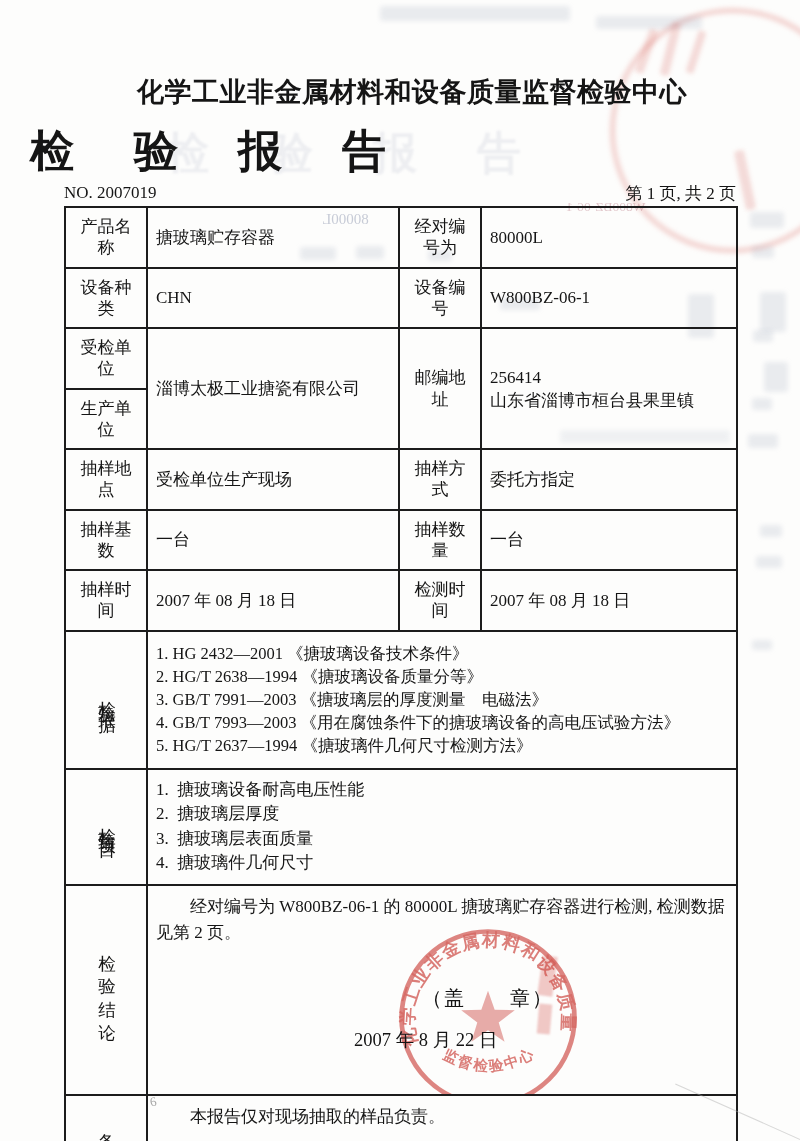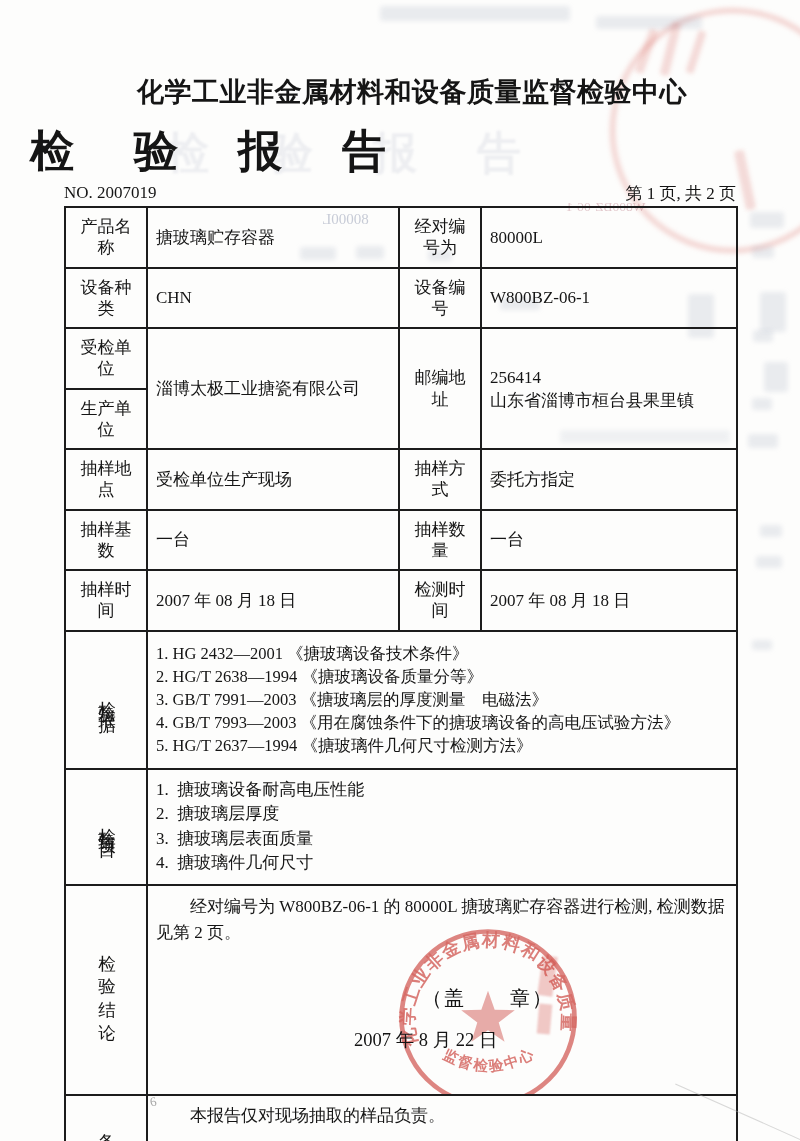--- a/index.html
+++ b/index.html
@@ -46,21 +46,21 @@
   .vl-basis{letter-spacing:5px;}
   .vl-items{letter-spacing:5px;}
   .vl-concl{letter-spacing:23px;}
   .vl-remark{letter-spacing:12px;}
   td.list-cell{padding:6px 10px 6px 16px;vertical-align:middle;}
   .basis-line{line-height:23px;font-size:16.5px;white-space:pre;}
   .item-line{line-height:24.5px;font-size:17px;white-space:pre;}
   td.concl-cell{position:relative;vertical-align:top;padding:9px 14px 0 8px;}
   .concl-text{margin:0;text-indent:2em;line-height:26px;font-size:17px;}
   td.remark-cell{vertical-align:top;padding:9px 14px 0 8px;}
-  .remark-text{margin:0;text-indent:2em;line-height:25px;font-size:17px;font-family:Liberation Mono, monospace;}
+  .remark-text{margin:0;text-indent:2em;line-height:25px;font-size:17px;}
   
   .stamp{position:absolute;left:246px;top:38px;width:188px;height:188px;opacity:.88;}
   .seal-note{
     position:absolute;left:246px;top:100px;width:188px;text-align:center;
     font-size:20px;color:#141414;z-index:3;letter-spacing:2px;
   }
   .seal-date{
     position:absolute;left:206px;top:143px;width:268px;text-align:left;
     font-size:18.5px;color:#141414;z-index:3;
   }

